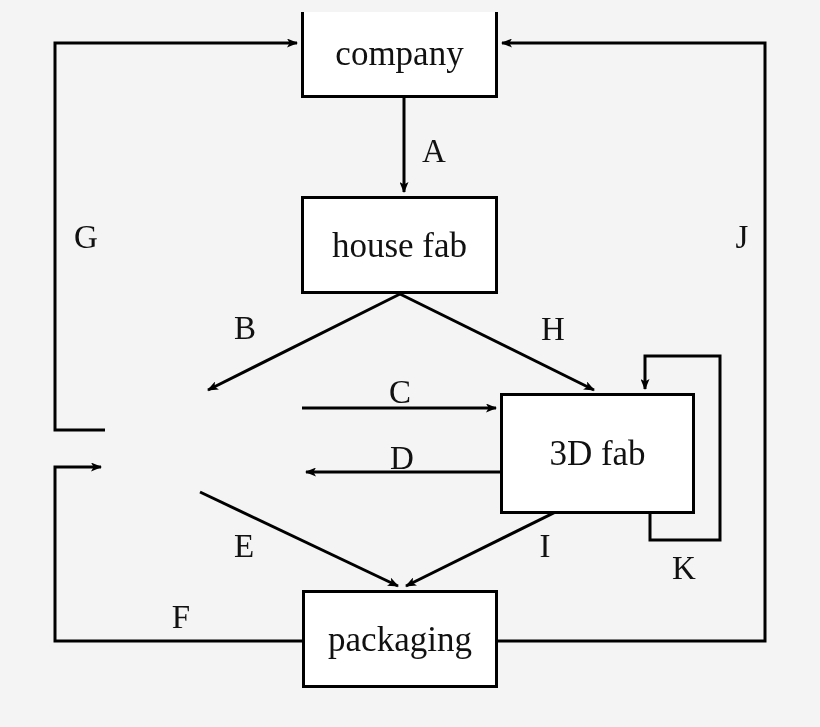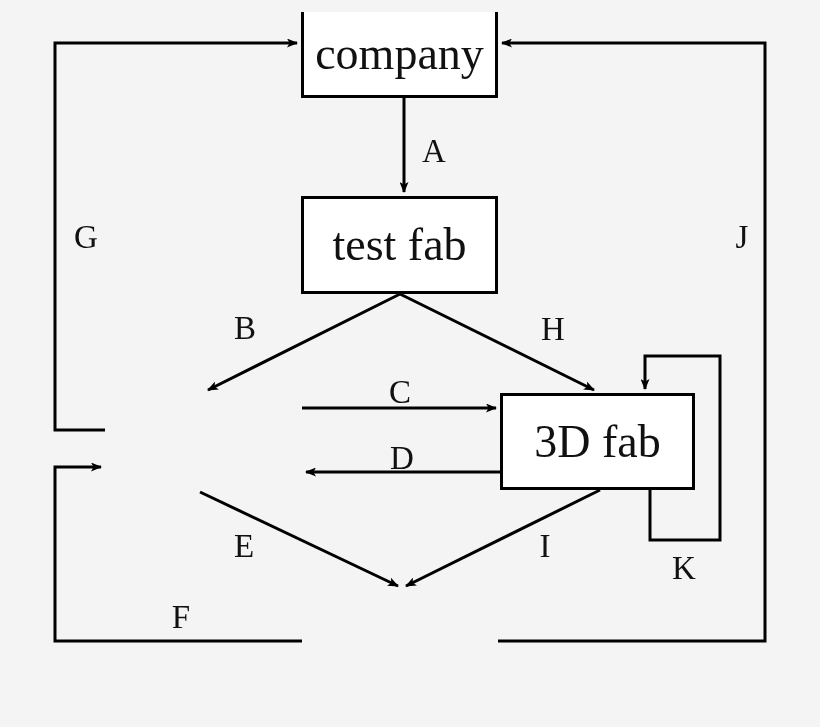--- a/index.html
+++ b/index.html
@@ -29,21 +29,21 @@
   }
   .node-box {
     position: absolute;
     box-sizing: border-box;
     background: #ffffff;
     border: 3px solid #000000;
     display: flex;
     align-items: center;
     justify-content: center;
     font-family: "Liberation Serif", "DejaVu Serif", serif;
-    font-size: 46px;
+    font-size: 35px;
     color: #111111;
     line-height: 1;
     z-index: 3;
   }
   .edge-label {
     position: absolute;
     font-family: "Liberation Serif", "DejaVu Serif", serif;
     font-size: 33px;
     color: #111111;
     line-height: 1;
@@ -90,28 +90,31 @@
       <polyline points="650,490 650,540 720,540 720,356 645,356 645,389" marker-end="url(#arrowhead)"></polyline>
 
     </g>
   </svg>
 
   <div class="node-box" style="left:301px; top:12px; width:197px; height:86px; border-top-width:0;">
     <span>company</span>
   </div>
 
   <div class="node-box" style="left:301px; top:196px; width:197px; height:98px;">
-    <span>test fab</span>
+    <span>house fab</span>
   </div>
 
 
-  <div class="node-box" style="left:500px; top:393px; width:195px; height:97px;">
+  <div class="node-box" style="left:500px; top:393px; width:195px; height:121px;">
     <span>3D fab</span>
   </div>
 
+  <div class="node-box" style="left:302px; top:590px; width:196px; height:98px;">
+    <span>packaging</span>
+  </div>
 
   <div class="edge-label" style="left:434px; top:151px;">A</div>
   <div class="edge-label" style="left:245px; top:328px;">B</div>
   <div class="edge-label" style="left:400px; top:392px;">C</div>
   <div class="edge-label" style="left:402px; top:458px;">D</div>
   <div class="edge-label" style="left:244px; top:546px;">E</div>
   <div class="edge-label" style="left:181px; top:617px;">F</div>
   <div class="edge-label" style="left:86px; top:237px;">G</div>
   <div class="edge-label" style="left:553px; top:329px;">H</div>
   <div class="edge-label" style="left:545px; top:546px;">I</div>

